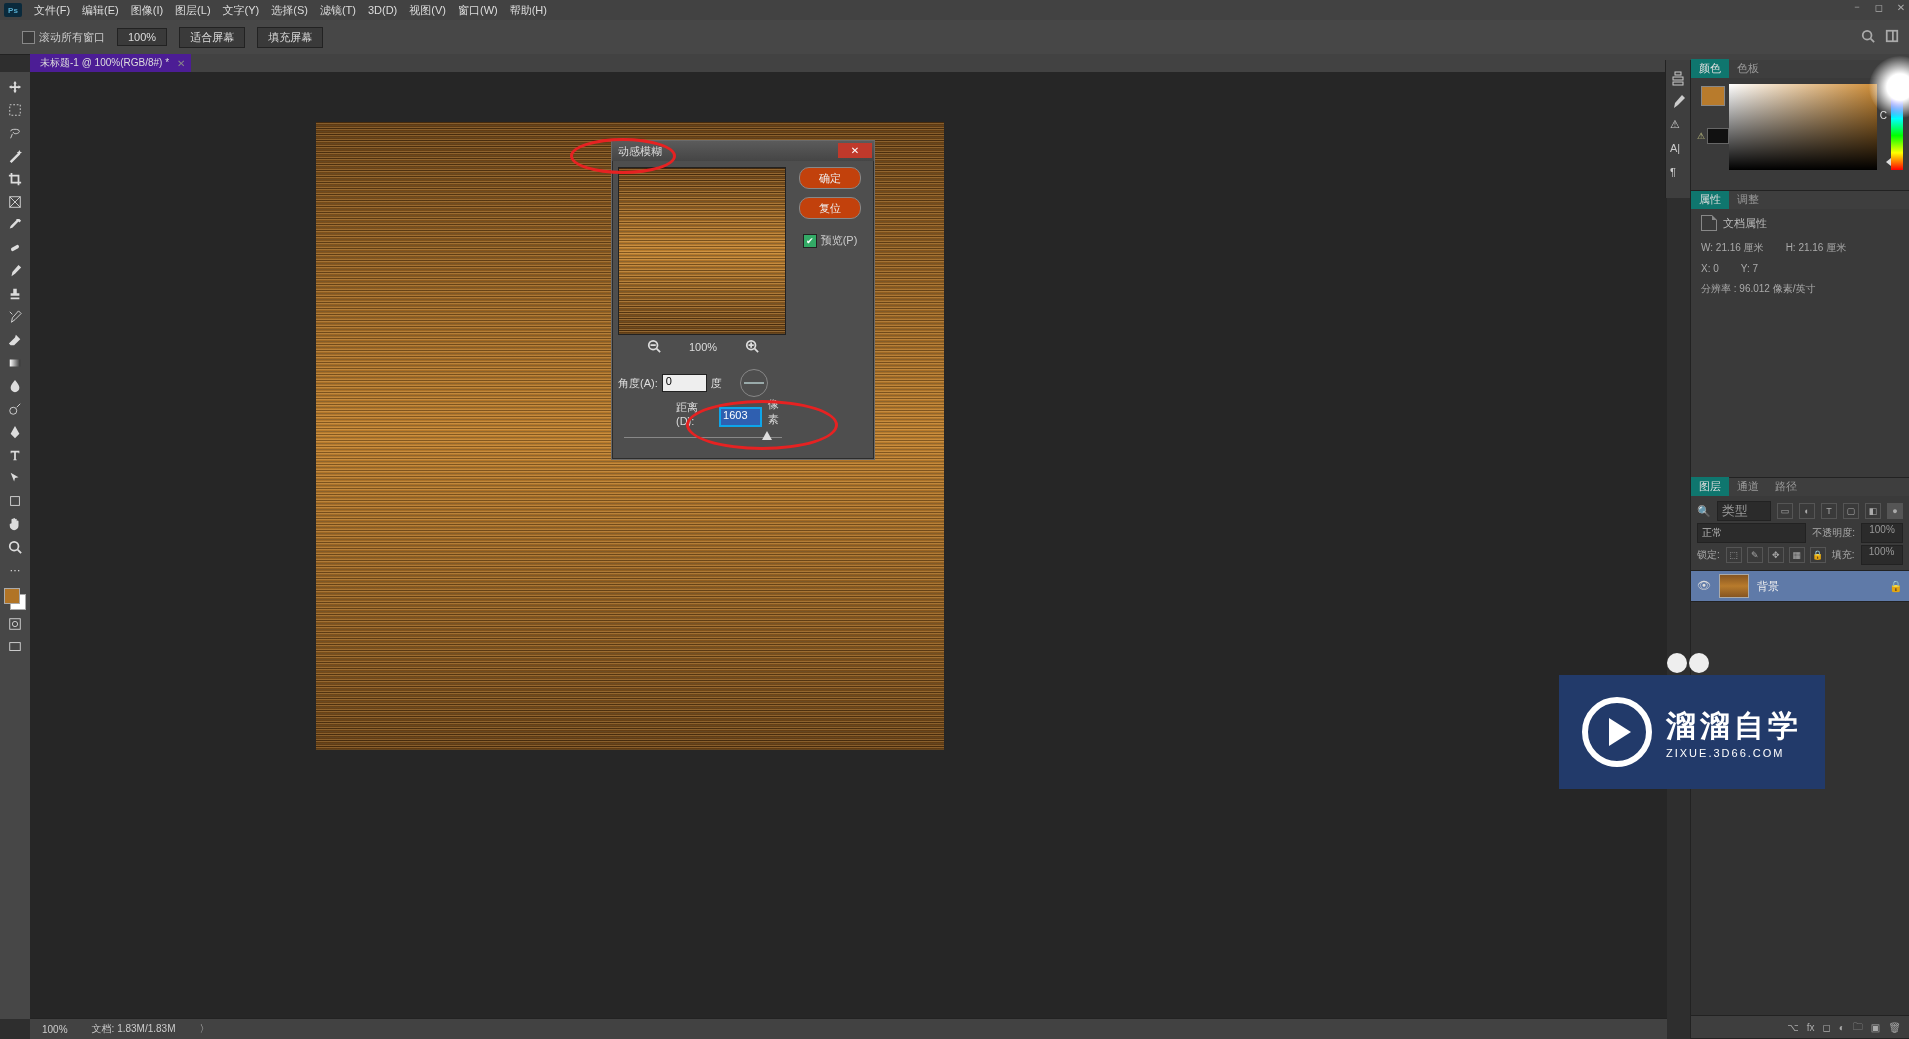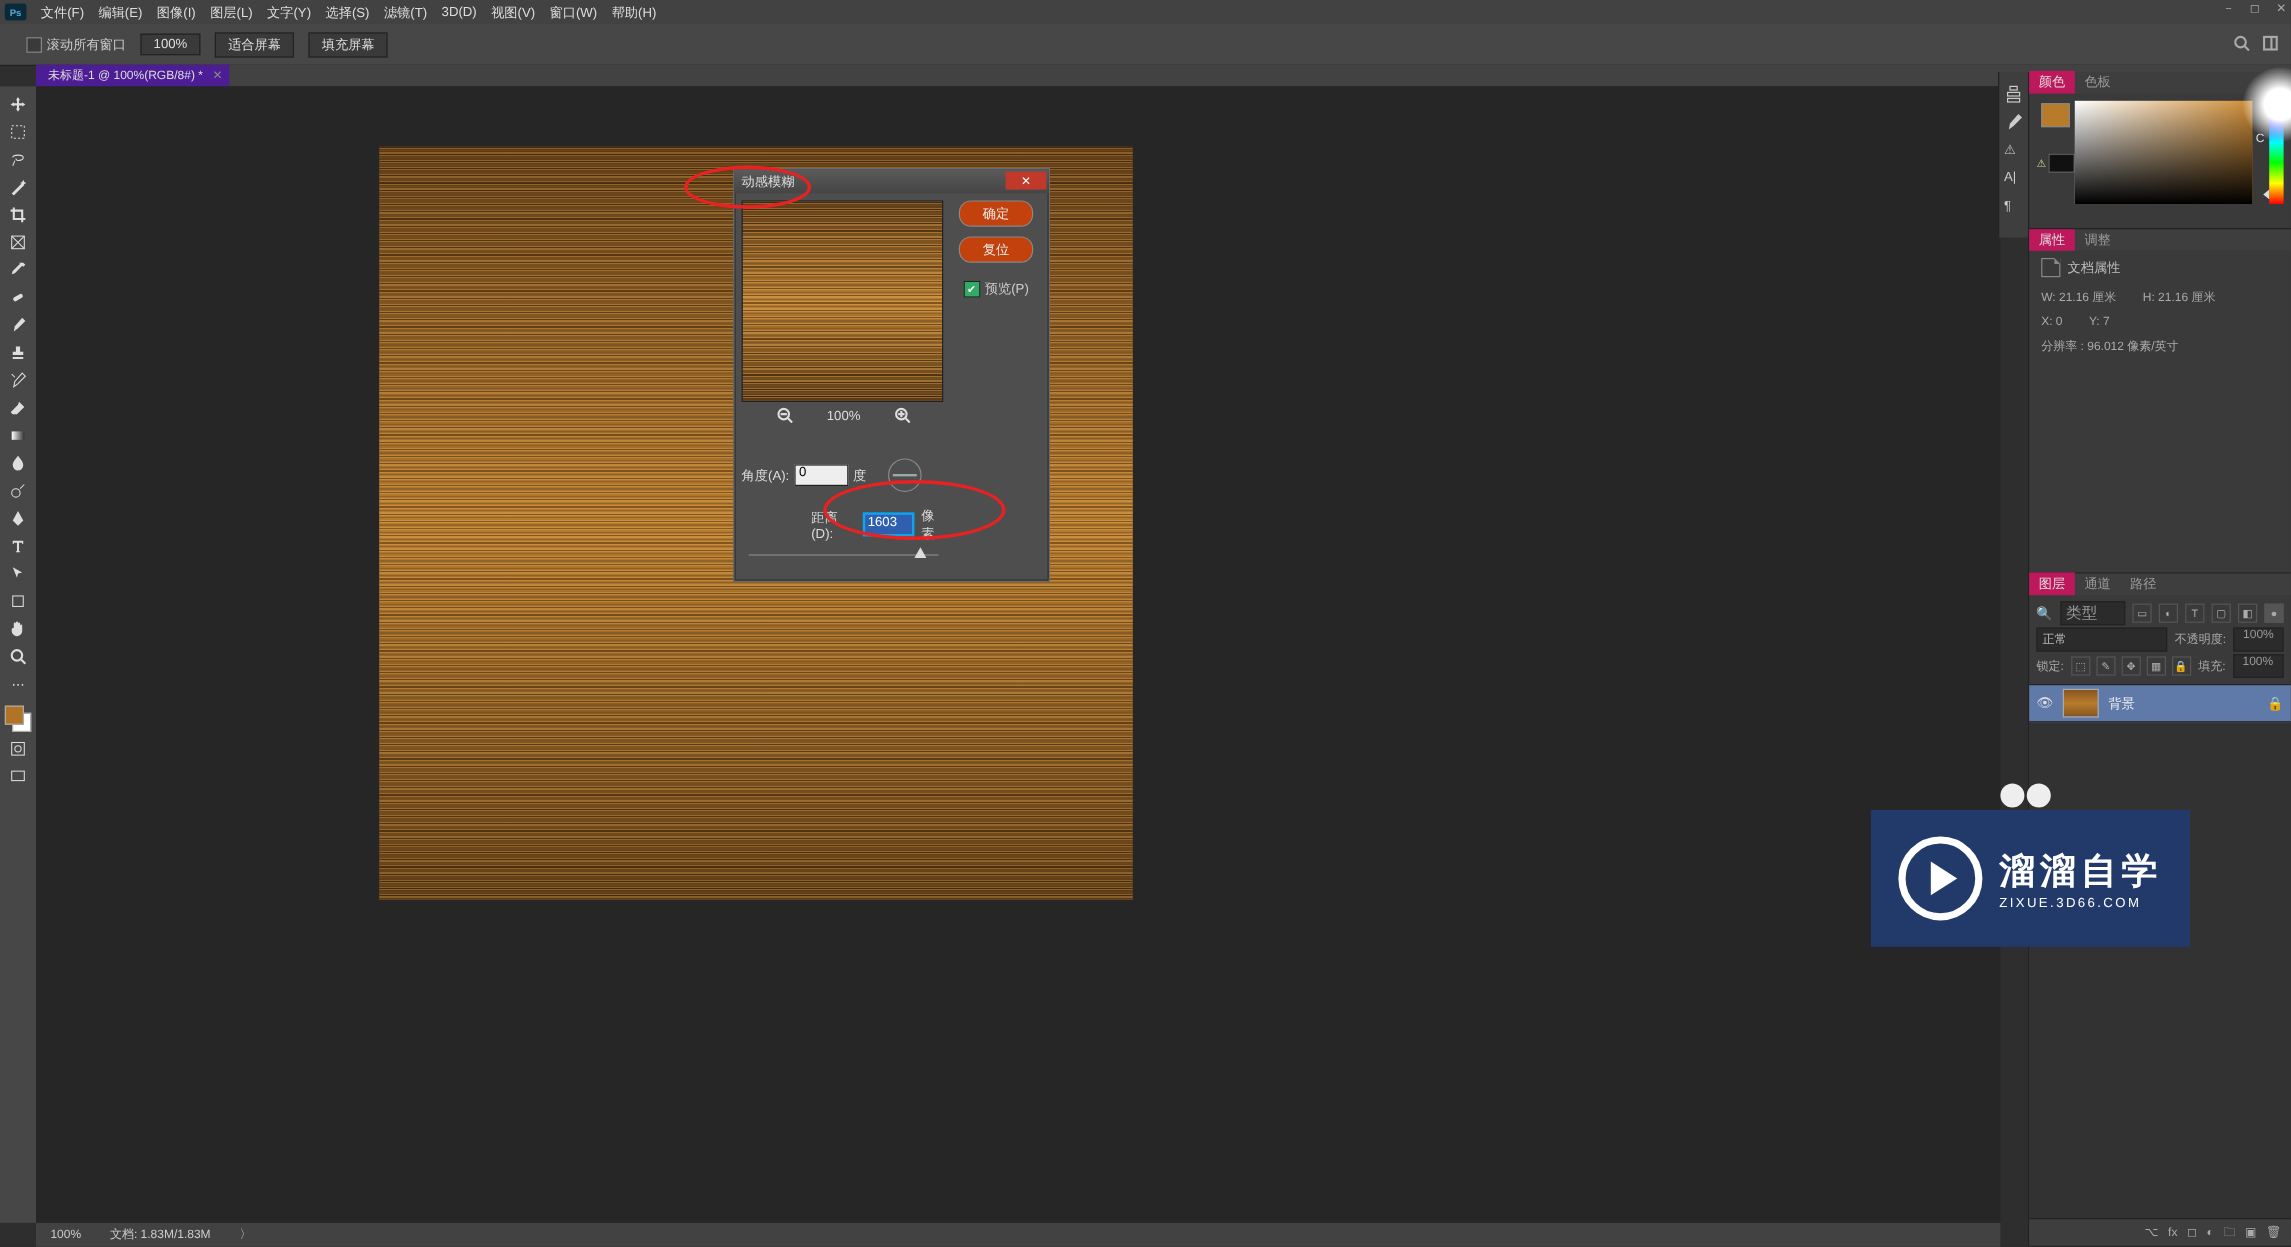--- a/index.html
+++ b/index.html
@@ -35,21 +35,21 @@
 
 .statusbar{position:absolute;left:30px;right:242px;bottom:0;height:20px;background:#424242;border-top:1px solid #222;display:flex;align-items:center;padding-left:12px;gap:24px;font-size:10px;color:#ccc}
 
 .dockstrip{position:absolute;top:60px;right:218px;width:24px;background:#3e3e3e;display:flex;flex-direction:column;align-items:center;gap:8px;padding-top:10px;border-left:1px solid #222;border-right:1px solid #222;height:128px}
 .dockstrip .ic{width:16px;height:16px;color:#ccc}
 
 .rightcol{position:absolute;top:60px;right:0;width:218px;bottom:0;background:#3a3a3a;border-left:1px solid #222;display:flex;flex-direction:column}
 .panel{border-bottom:1px solid #222}
 .panel-tabs{display:flex;background:#3e3e3e;height:18px;align-items:flex-end}
 .ptab{padding:2px 8px;font-size:11px;color:#9a9a9a}
-.ptab.active{background:#be185d;color:#ddd}
+.ptab.active{background:#0f766e;color:#ddd}
 
 .colorpanel{height:130px;position:relative}
 .color-left{position:absolute;top:26px;left:6px;display:flex;flex-direction:column;align-items:center;gap:22px}
 .color-left .csw{width:22px;height:18px;background:#b87b2c;border:1px solid #888}
 .color-left .csw2{width:20px;height:14px;background:#111;border:1px solid #666}
 .color-left .warn{color:#cc8;font-size:9px}
 .color-field{position:absolute;top:24px;left:38px;width:148px;height:86px;background:linear-gradient(to right,#fff,#cf8d36);}
 .color-field::after{content:"";position:absolute;inset:0;background:linear-gradient(to bottom,transparent,#000)}
 .huebar{position:absolute;top:24px;right:6px;width:12px;height:86px;background:linear-gradient(to bottom,#f0f,#00f,#0ff,#0f0,#ff0,#f00)}
 .color-c{position:absolute;top:50px;right:22px;color:#ddd;font-size:10px}
@@ -79,25 +79,25 @@
 .layer-footer span{color:#aaa;font-size:10px}
 
 .dialog{position:absolute;top:140px;left:611px;width:262px;background:#4e4e4e;border:1px solid #6a6a6a;box-shadow:inset 0 0 0 1px #2c2c2c}
 .dialog .titlebar{height:20px;background:linear-gradient(#5b5b5b,#454545);display:flex;align-items:center;padding-left:6px;color:#ddd;font-size:11px;position:relative}
 .dialog .closebtn{position:absolute;right:2px;top:2px;width:34px;height:15px;background:#c0392b;color:#fff;display:flex;align-items:center;justify-content:center;font-size:10px}
 .dialog .body{display:flex;padding:6px;gap:6px}
 .dialog .leftcol{width:170px}
 .dialog .preview{width:166px;height:166px;background:linear-gradient(#5f3a12,#b87b2c,#5f3a12);border:1px solid #222;display:block}
 .dialog .preview::before{content:"";display:block;width:100%;height:100%;background:repeating-linear-gradient(0deg,rgba(0,0,0,.3) 0 1px,transparent 1px 3px),repeating-linear-gradient(0deg,rgba(255,200,120,.3) 0 1px,transparent 1px 2px)}
 .dialog .zoomrow{display:flex;align-items:center;justify-content:center;gap:28px;height:24px;color:#ddd;font-size:11px}
-.dialog .paramrow{display:flex;align-items:center;gap:4px;margin-top:23px;color:#ddd;font-size:11px}
+.dialog .paramrow{display:flex;align-items:center;gap:4px;margin-top:10px;color:#ddd;font-size:11px}
 .dialog .numin{width:40px;height:16px;background:#eee;color:#000;border:1px solid #222;text-align:left;padding-left:3px;font-size:11px}
 .dialog .wheel{width:26px;height:26px;border-radius:50%;border:1px solid #888;background:#4e4e4e;position:relative}
 .dialog .wheel::after{content:"";position:absolute;top:12px;left:3px;right:3px;height:2px;background:#9aa}
-.dialog .distrow{display:flex;align-items:center;gap:6px;margin-top:12px;color:#ddd;font-size:11px;padding-left:58px}
+.dialog .distrow{display:flex;align-items:flex-end;gap:6px;color:#ddd;font-size:11px;padding-left:58px}
 .dialog .distin{width:40px;height:16px;background:#eee;color:#000;border:2px solid #0ea5e9;padding-left:2px;font-size:11px}
 .dialog .distin.sel{background:#2f5fb0;color:#fff}
 .dialog .slider{position:relative;height:14px;margin:4px 6px 8px}
 .dialog .slider .track{position:absolute;top:6px;left:0;right:0;height:1px;background:#888}
 .dialog .slider .tri{position:absolute;top:0;left:138px;width:0;height:0;border-left:5px solid transparent;border-right:5px solid transparent;border-bottom:9px solid #ddd}
 .dialog .rightcoldlg{width:72px;display:flex;flex-direction:column;align-items:center;gap:8px}
 .dialog .dbtn{width:60px;height:20px;border-radius:10px;border:1px solid #888;display:flex;align-items:center;justify-content:center;color:#eee;font-size:11px;background:#c2410c}
 .dialog .previewchk{display:flex;align-items:center;gap:4px;margin-top:6px}
 .dialog .pcb{width:12px;height:12px;background:#3a6;border:1px solid #222;display:flex;align-items:center;justify-content:center;color:#fff;font-size:9px}
 

